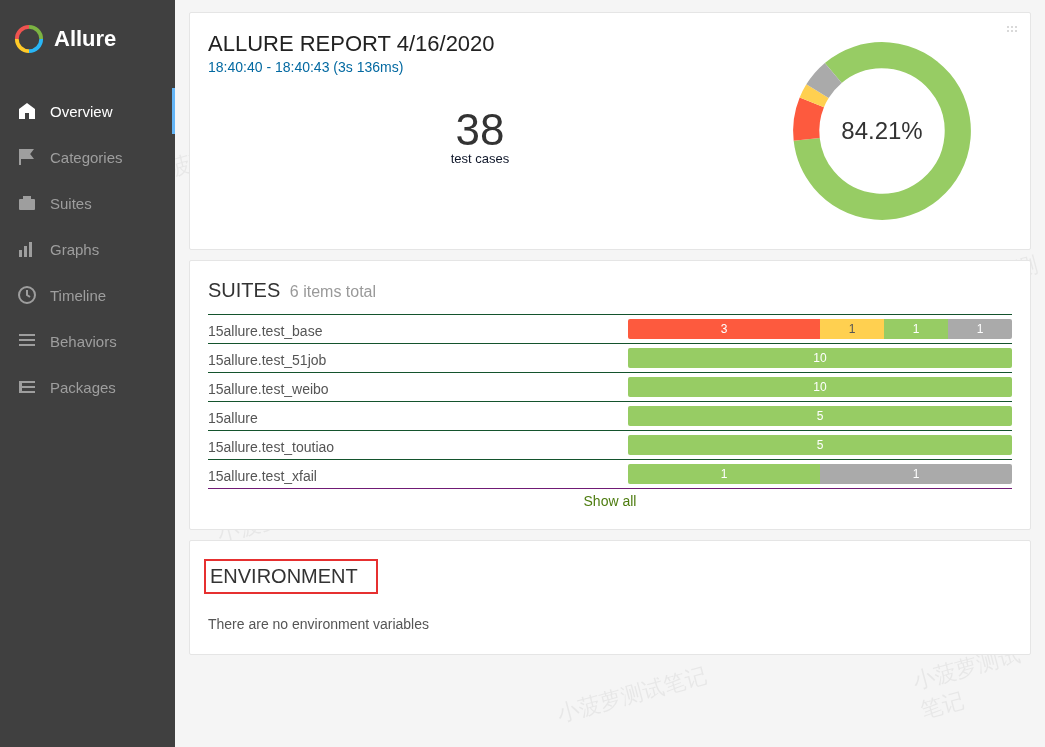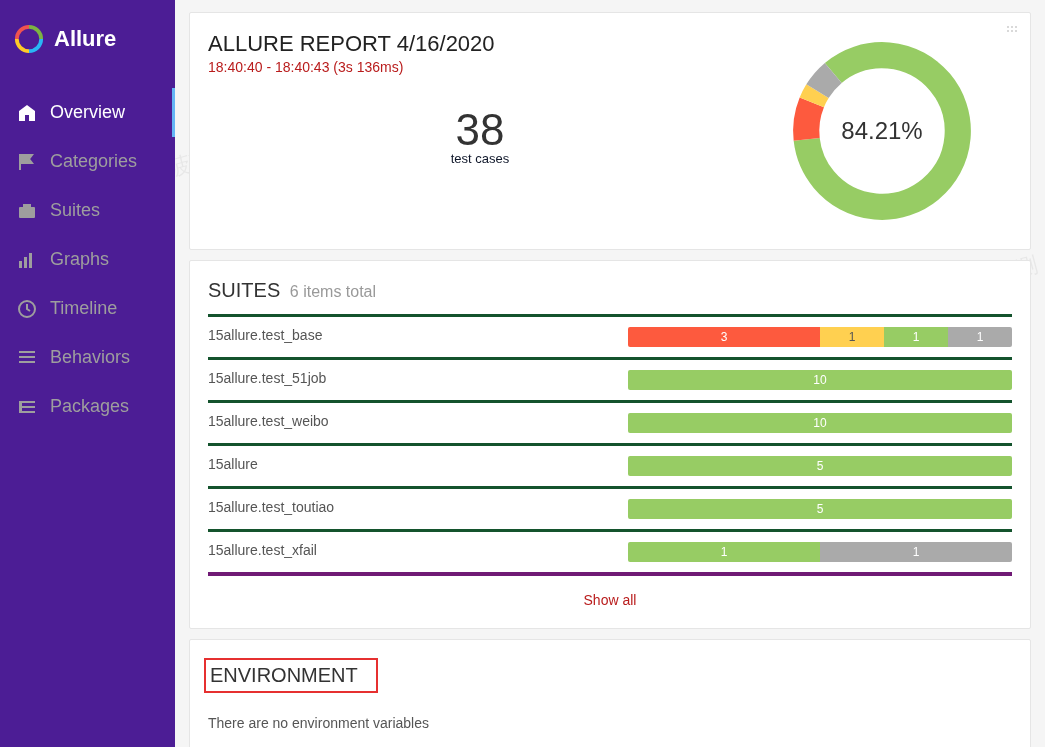--- a/index.html
+++ b/index.html
@@ -1,51 +1,51 @@
 <!DOCTYPE html>
 <html><head>
 <meta charset="utf-8">
 <style>
 * { margin: 0; padding: 0; box-sizing: border-box; }
 body { font-family: -apple-system, BlinkMacSystemFont, "Segoe UI", Helvetica, Arial, sans-serif; background: #f5f5f5; color: #333; width: 1045px; height: 747px; overflow: hidden; display: flex; }
-.sidebar { width: 175px; background: #4c1d95; color: #fff; display: flex; flex-direction: column; }
+.sidebar { width: 175px; background: #404040; color: #fff; display: flex; flex-direction: column; }
 .logo-row { display: flex; align-items: center; padding: 24px 14px 24px 14px; }
 .logo { width: 30px; height: 30px; margin-right: 10px; }
 .app-name { font-size: 22px; font-weight: 700; color: #fff; }
 .nav { display: flex; flex-direction: column; padding-top: 10px; }
 .nav-item { display: flex; align-items: center; padding: 14px 14px 14px 18px; cursor: pointer; color: #9e9e9e; }
 .nav-item.active { color: #fff; border-right: 3px solid #64b5f6; }
 .nav-item .icon { width: 18px; height: 18px; margin-right: 14px; display: inline-flex; align-items: center; justify-content: center; fill: currentColor; }
-.nav-item span.label { font-size: 18px; }
+.nav-item span.label { font-size: 15px; }
 .main { flex: 1; background: #f5f5f5; padding: 12px 14px 0 14px; overflow-y: hidden; position: relative; }
 .watermark { position: absolute; color: #000; opacity: 0.05; font-size: 22px; font-family: "Microsoft YaHei", sans-serif; transform: rotate(-15deg); pointer-events: none; }
 .card { background: #fff; border: 1px solid #e5e5e5; border-radius: 2px; padding: 18px 18px; margin-bottom: 10px; position: relative; }
 .summary-card { display: flex; }
 .summary-left { flex: 1; }
 .report-title { font-size: 22px; font-weight: 400; color: #222; }
-.report-time { font-size: 14px; color: #b91c1c; margin-top: 2px; }
+.report-time { font-size: 14px; color: #0369a1; margin-top: 2px; }
 .test-cases { text-align: center; margin-top: 30px; }
 .test-cases .num { font-size: 44px; font-weight: 400; }
 .test-cases .lbl { font-size: 13px; color: #0f172a; margin-top: -4px; }
 .summary-right { width: 260px; display: flex; align-items: flex-end; justify-content: center; position: relative; }
 .drag-handle { position: absolute; top: 12px; right: 12px; color: #ccc; cursor: move; }
 .donut-wrap { position: relative; width: 200px; height: 200px; }
 .donut-pct { position: absolute; top: 50%; left: 50%; transform: translate(-50%, -50%); font-size: 24px; font-weight: 400; }
 .section-title { font-size: 20px; font-weight: 400; }
 .section-title .subtitle { color: #999; font-size: 16px; font-weight: 400; margin-left: 4px; }
-.suite-row { display: flex; align-items: flex-start; padding: 10px 0; border-top: 3px solid #14532d; font-size: 14px; cursor: pointer; }
+.suite-row { display: flex; align-items: flex-end; padding: 4px 0; border-top: 1px solid #14532d; font-size: 14px; cursor: pointer; }
 .suite-row:first-of-type { margin-top: 12px; }
 .suite-name { width: 420px; color: #555; }
 .suite-bar { flex: 1; display: flex; height: 20px; border-radius: 2px; overflow: hidden; }
 .seg { display: flex; align-items: center; justify-content: center; color: #fff; font-size: 12px; }
 .seg.red { background: #fd5a3e; }
 .seg.yellow { background: #ffd050; color: #555; }
 .seg.green { background: #97cc64; }
 .seg.gray { background: #aaa; }
-.show-all { text-align: center; padding: 16px 0 2px; color: #b91c1c; font-size: 14px; border-top: 4px solid #701a75; cursor: pointer; }
+.show-all { text-align: center; padding: 4px 0 2px; color: #4d7c0f; font-size: 14px; border-top: 1px solid #701a75; cursor: pointer; }
 .env-title-box { display: inline-block; border: 2px solid #e63030; padding: 4px 18px 4px 4px; margin-left: -4px; margin-bottom: 14px; }
 .env-empty { color: #555; font-size: 14px; padding: 8px 0 4px; }
 svg { display: block; }
 </style>
 </head>
 <body>
 
 <div class="sidebar">
   <div class="logo-row">
     <span class="logo">

